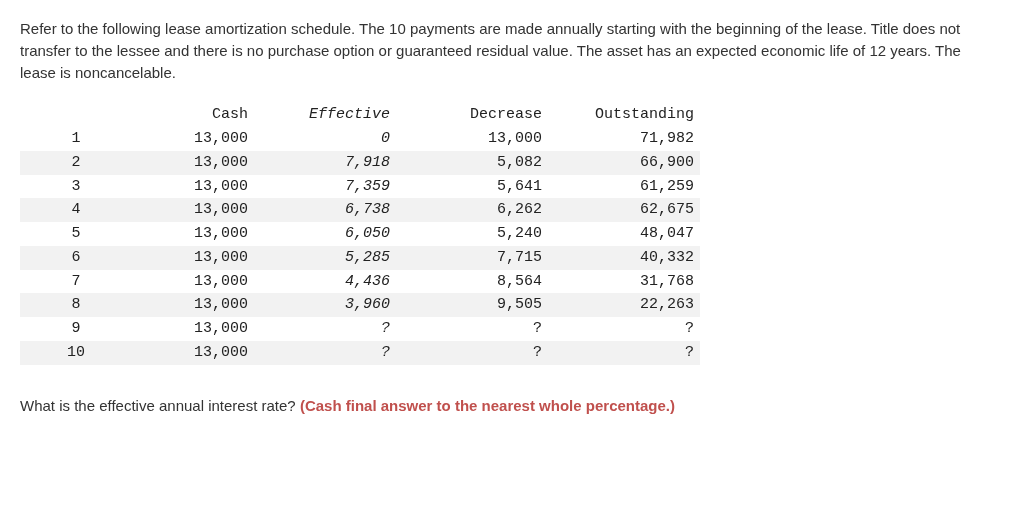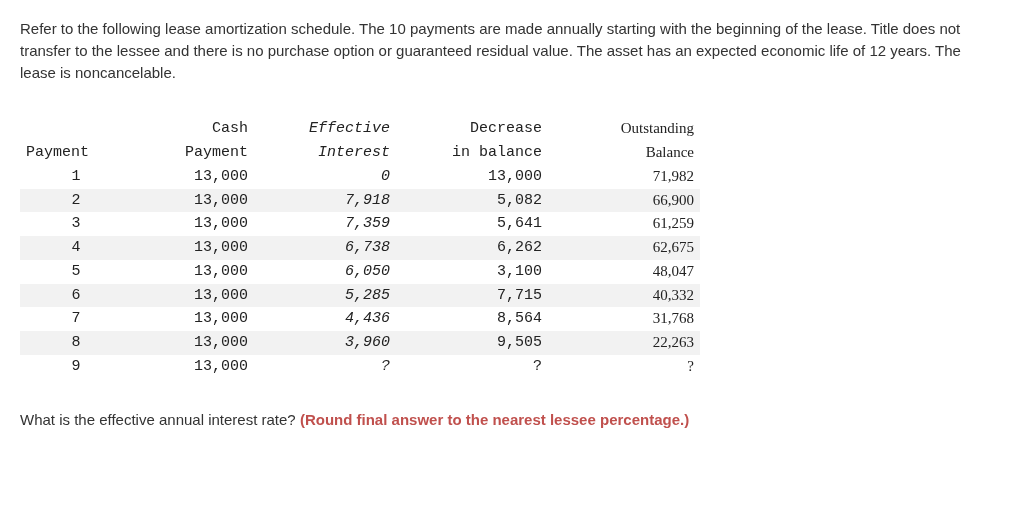--- a/index.html
+++ b/index.html
@@ -7,21 +7,21 @@
     padding: 18px 20px;
     font-family: Arial, Helvetica, sans-serif;
     font-size: 15px;
     color: #333;
     line-height: 1.45;
     width: 1024px;
     box-sizing: border-box;
     background: #fff;
   }
   .intro {
-    margin-bottom: 34px;
+    margin-bottom: 20px;
     max-width: 980px;
   }
   table {
     border-collapse: collapse;
     font-family: "Courier New", Courier, monospace;
     font-size: 15px;
     color: #222;
   }
   th, td {
     padding: 1px 6px;
@@ -29,21 +29,21 @@
     font-weight: normal;
     height: 20px;
   }
   th {
     font-family: "Courier New", Courier, monospace;
   }
   .col-payment { width: 100px; text-align: center; }
   .col-cash    { width: 110px; }
   .col-int     { width: 130px; font-style: italic; }
   .col-dec     { width: 140px; }
-  .col-bal     { width: 140px; font-family: Liberation Serif, serif; }
+  .col-bal     { width: 140px; }
   tbody tr:nth-child(even) td {
     background: #f2f2f2;
   }
   .question {
     margin-top: 30px;
     font-family: Arial, Helvetica, sans-serif;
     font-size: 15px;
   }
   .hint {
     color: #c0504d;
@@ -56,27 +56,20 @@
 <div class="intro">Refer to the following lease amortization schedule. The 10 payments are made annually starting with the beginning of the lease. Title does not transfer to the lessee and there is no purchase option or guaranteed residual value. The asset has an expected economic life of 12 years. The lease is noncancelable.</div>
 
 <table>
   <thead>
     <tr>
       <th class="col-payment"></th>
       <th class="col-cash">Cash</th>
       <th class="col-int">Effective</th>
       <th class="col-dec">Decrease</th>
       <th class="col-bal">Outstanding</th>
-    </tr>
-    <tr>
-      <th class="col-payment" style="text-align:left">Payment</th>
-      <th class="col-cash">Payment</th>
-      <th class="col-int">Interest</th>
-      <th class="col-dec">in balance</th>
-      <th class="col-bal">Balance</th>
     </tr>
   </thead>
   <tbody>
     <tr>
       <td class="col-payment">1</td>
       <td class="col-cash">13,000</td>
       <td class="col-int">0</td>
       <td class="col-dec">13,000</td>
       <td class="col-bal">71,982</td>
     </tr>
@@ -98,21 +91,21 @@
       <td class="col-payment">4</td>
       <td class="col-cash">13,000</td>
       <td class="col-int">6,738</td>
       <td class="col-dec">6,262</td>
       <td class="col-bal">62,675</td>
     </tr>
     <tr>
       <td class="col-payment">5</td>
       <td class="col-cash">13,000</td>
       <td class="col-int">6,050</td>
-      <td class="col-dec">3,100</td>
+      <td class="col-dec">5,240</td>
       <td class="col-bal">48,047</td>
     </tr>
     <tr>
       <td class="col-payment">6</td>
       <td class="col-cash">13,000</td>
       <td class="col-int">5,285</td>
       <td class="col-dec">7,715</td>
       <td class="col-bal">40,332</td>
     </tr>
     <tr>
@@ -129,19 +122,26 @@
       <td class="col-dec">9,505</td>
       <td class="col-bal">22,263</td>
     </tr>
     <tr>
       <td class="col-payment">9</td>
       <td class="col-cash">13,000</td>
       <td class="col-int">?</td>
       <td class="col-dec">?</td>
       <td class="col-bal">?</td>
     </tr>
+    <tr>
+      <td class="col-payment">10</td>
+      <td class="col-cash">13,000</td>
+      <td class="col-int">?</td>
+      <td class="col-dec">?</td>
+      <td class="col-bal">?</td>
+    </tr>
   </tbody>
 </table>
 
 <div class="question">
   <span>What is the effective annual interest rate?</span>
-  <span class="hint">(Round final answer to the nearest lessee percentage.)</span>
+  <span class="hint">(Cash final answer to the nearest whole percentage.)</span>
 </div>
 
 </body></html>

